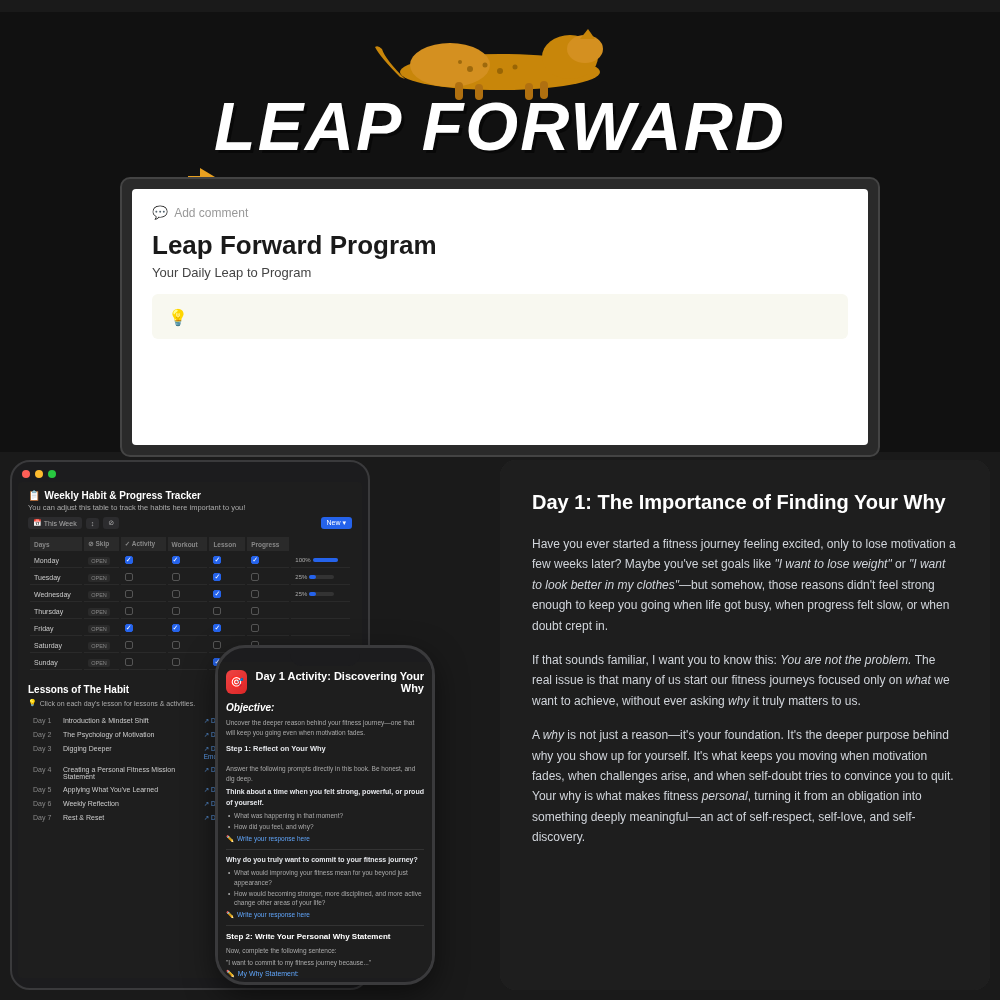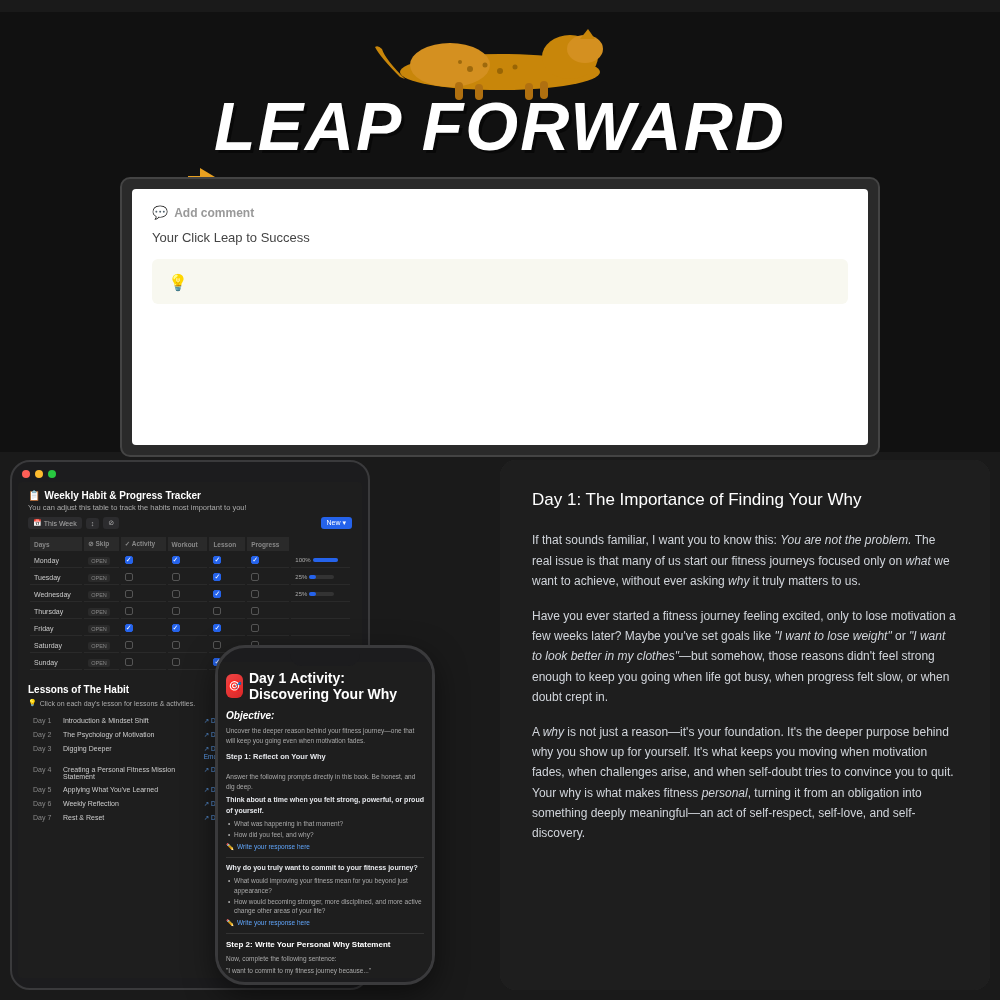--- a/index.html
+++ b/index.html
@@ -97,21 +97,20 @@
     }
 
     .comment-icon {
       color: #aaa;
       font-size: 13px;
     }
 
     .add-comment-text {
       font-size: 12px;
       color: #999;
-      font-weight: bold;
     }
 
     .program-title {
       font-size: 26px;
       font-weight: 700;
       color: #1a1a1a;
       margin-bottom: 4px;
     }
 
     .program-subtitle {
@@ -401,23 +400,24 @@
       height: 24px;
       background: linear-gradient(135deg, #ef4444, #dc2626);
       border-radius: 6px;
       display: flex;
       align-items: center;
       justify-content: center;
       font-size: 12px;
     }
 
     .phone-title {
-      font-size: 14px;
+      font-size: 11px;
       font-weight: 700;
       color: #fff;
+      text-align: right;
     }
 
     .phone-body {
       font-size: 7px;
       color: #ccc;
       line-height: 1.5;
     }
 
     .phone-section-title {
       font-size: 10px;
@@ -505,22 +505,22 @@
     }
 
     .reading-inner {
       background: #1e1e1e;
       height: 100%;
       padding: 30px 32px;
       overflow: hidden;
     }
 
     .reading-title {
-      font-size: 17px;
-      font-weight: 400;
+      font-size: 20px;
+      font-weight: 700;
       color: #fff;
       margin-bottom: 20px;
       line-height: 1.2;
     }
 
     .reading-para {
       font-size: 12px;
       color: #d1d5db;
       line-height: 1.7;
       margin-bottom: 14px;
@@ -575,21 +575,22 @@
   <div class="arrow-row">
     <div class="orange-arrow"></div>
   </div>
 
   <div class="desktop-mockup">
     <div class="desktop-content">
       <div class="add-comment-row">
         <span class="comment-icon">💬</span>
         <span class="add-comment-text">Add comment</span>
       </div>
-      <div class="program-subtitle">Your Click Leap to Success</div>
+      <div class="program-title">Leap Forward Program</div>
+      <div class="program-subtitle">Your Daily Leap to Program</div>
       <div class="callout-box">
         <span class="bulb-icon">💡</span>
         <div class="callout-content">
         </div>
       </div>
     </div>
   </div>
 </div>
 
 <div class="bottom-section">
@@ -599,21 +600,21 @@
       <div class="dot dot-red"></div>
       <div class="dot dot-yellow"></div>
       <div class="dot dot-green"></div>
     </div>
     <div class="tablet-inner">
       <div class="tracker-header">
         <div class="tracker-title">
           <span>📋</span>
           <span>Weekly Habit &amp; Progress Tracker</span>
         </div>
-        <div class="tracker-subtitle">You can adjust this table to track the habits most important to you!</div>
+        <div class="tracker-subtitle">You can adjust this table to track the habits here important to you!</div>
         <div class="tracker-controls">
           <div class="ctrl-btn">
             <span>📅</span>
             <span>This Week</span>
           </div>
           <div class="ctrl-btn">
             <span>↕</span>
           </div>
           <div class="ctrl-btn">
             <span>⊘</span>
@@ -816,25 +817,25 @@
         </div>
       </div>
     </div>
   </div>
 
   <div class="reading-panel">
     <div class="reading-inner">
       <div class="reading-title">Day 1: The Importance of Finding Your Why</div>
 
       <div class="reading-para">
+        Have you ever started a fitness journey feeling excited, only to lose motivation a few weeks later? Maybe you've set goals like <em>"I want to lose weight"</em> or <em>"I want to look better in my clothes"</em>—but somehow, those reasons didn't feel strong enough to keep you going when life got busy, when progress felt slow, or when doubt crept in.
+      </div>
+
+      <div class="reading-para">
         If that sounds familiar, I want you to know this: <em>You are not the problem.</em> The real issue is that many of us start our fitness journeys focused only on <em>what</em> we want to achieve, without ever asking <em>why</em> it truly matters to us.
-      </div>
-
-      <div class="reading-para">
-        Have you ever started a fitness journey feeling excited, only to lose motivation a few weeks later? Maybe you've set goals like <em>"I want to lose weight"</em> or <em>"I want to look better in my clothes"</em>—but somehow, those reasons didn't feel strong enough to keep you going when life got busy, when progress felt slow, or when doubt crept in.
       </div>
 
       <div class="reading-para">
         A <em>why</em> is not just a reason—it's your foundation. It's the deeper purpose behind why you show up for yourself. It's what keeps you moving when motivation fades, when challenges arise, and when self-doubt tries to convince you to quit. Your why is what makes fitness <em>personal</em>, turning it from an obligation into something deeply meaningful—an act of self-respect, self-love, and self-discovery.
       </div>
     </div>
   </div>
 
 </div>
 

